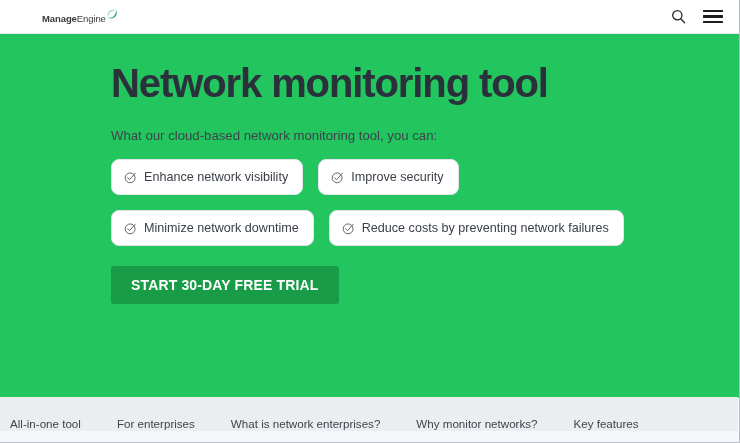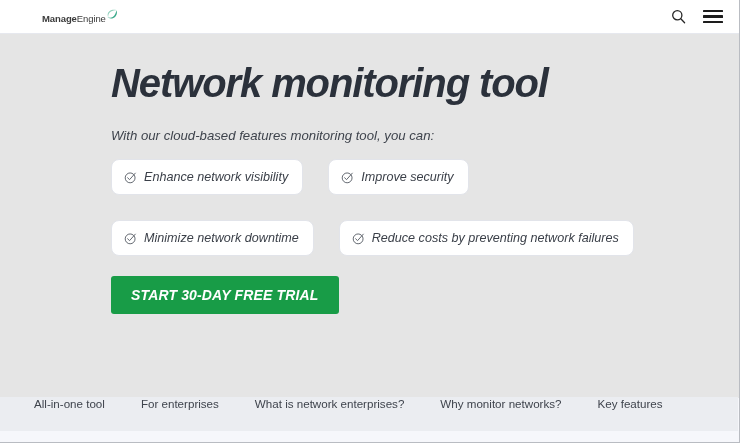--- a/index.html
+++ b/index.html
@@ -103,24 +103,23 @@
   .hamburger span {
     display: block;
     height: 2.5px;
     width: 100%;
     background: #1d1d1d;
     border-radius: 0.5px;
   }
 
   
   .hero {
-    background: #e5e5e5;
+    background: #22c55e;
     height: 364px;
     padding: 26px 0 0 111px;
-    font-style: italic;
   }
 
   .hero-title {
     font-size: 40px;
     font-weight: bold;
     letter-spacing: -1.1px;
     color: #2b313b;
     line-height: 46px;
     margin-bottom: 20px;
   }
@@ -137,21 +136,21 @@
   .hero-lead {
     font-size: 13.2px;
     line-height: 19px;
     color: #3e434c;
     margin-bottom: 14px;
   }
 
   .chip-row {
     display: flex;
     flex-wrap: wrap;
-    gap: 25px;
+    gap: 15px;
     max-width: 530px;
     margin-bottom: 0;
   }
 
   .chip {
     display: inline-flex;
     align-items: center;
     gap: 7px;
     background: #ffffff;
     border: 1px solid #e2e4ea;
@@ -199,22 +198,22 @@
 
   
   .section-nav {
     position: absolute;
     left: 0;
     bottom: 11px;
     width: 738px;
     height: 34px;
     background: #ebedf1;
     display: flex;
-    align-items: flex-start;
-    padding-left: 34px;
+    align-items: flex-end;
+    padding-left: 10px;
     gap: 0;
   }
 
   .section-nav-item {
     font-size: 11.6px;
     color: #3f444d;
     line-height: 14px;
     text-decoration: none;
     cursor: pointer;
     white-space: nowrap;
@@ -255,21 +254,21 @@
         </span>
       </button>
     </div>
   </header>
 
   <main class="hero">
 
     <h1 class="hero-title">Network monitoring tool</h1>
 
 
-    <p class="hero-lead">With our cloud-based features monitoring tool, you can:</p>
+    <p class="hero-lead">What our cloud-based network monitoring tool, you can:</p>
 
     <div class="chip-row">
 
       <div class="chip">
         <svg class="chip-icon" width="13" height="13" viewBox="0 0 14 14">
           <circle cx="6.6" cy="7.4" r="5.3" fill="none" stroke="#585d66" stroke-width="1"></circle>
           <path d="M3.9 7.3 L6.0 9.3 L12.2 2.3" fill="none" stroke="#585d66" stroke-width="1" stroke-linecap="round" stroke-linejoin="round"></path>
         </svg>
         <span>Enhance network visibility</span>
       </div>

